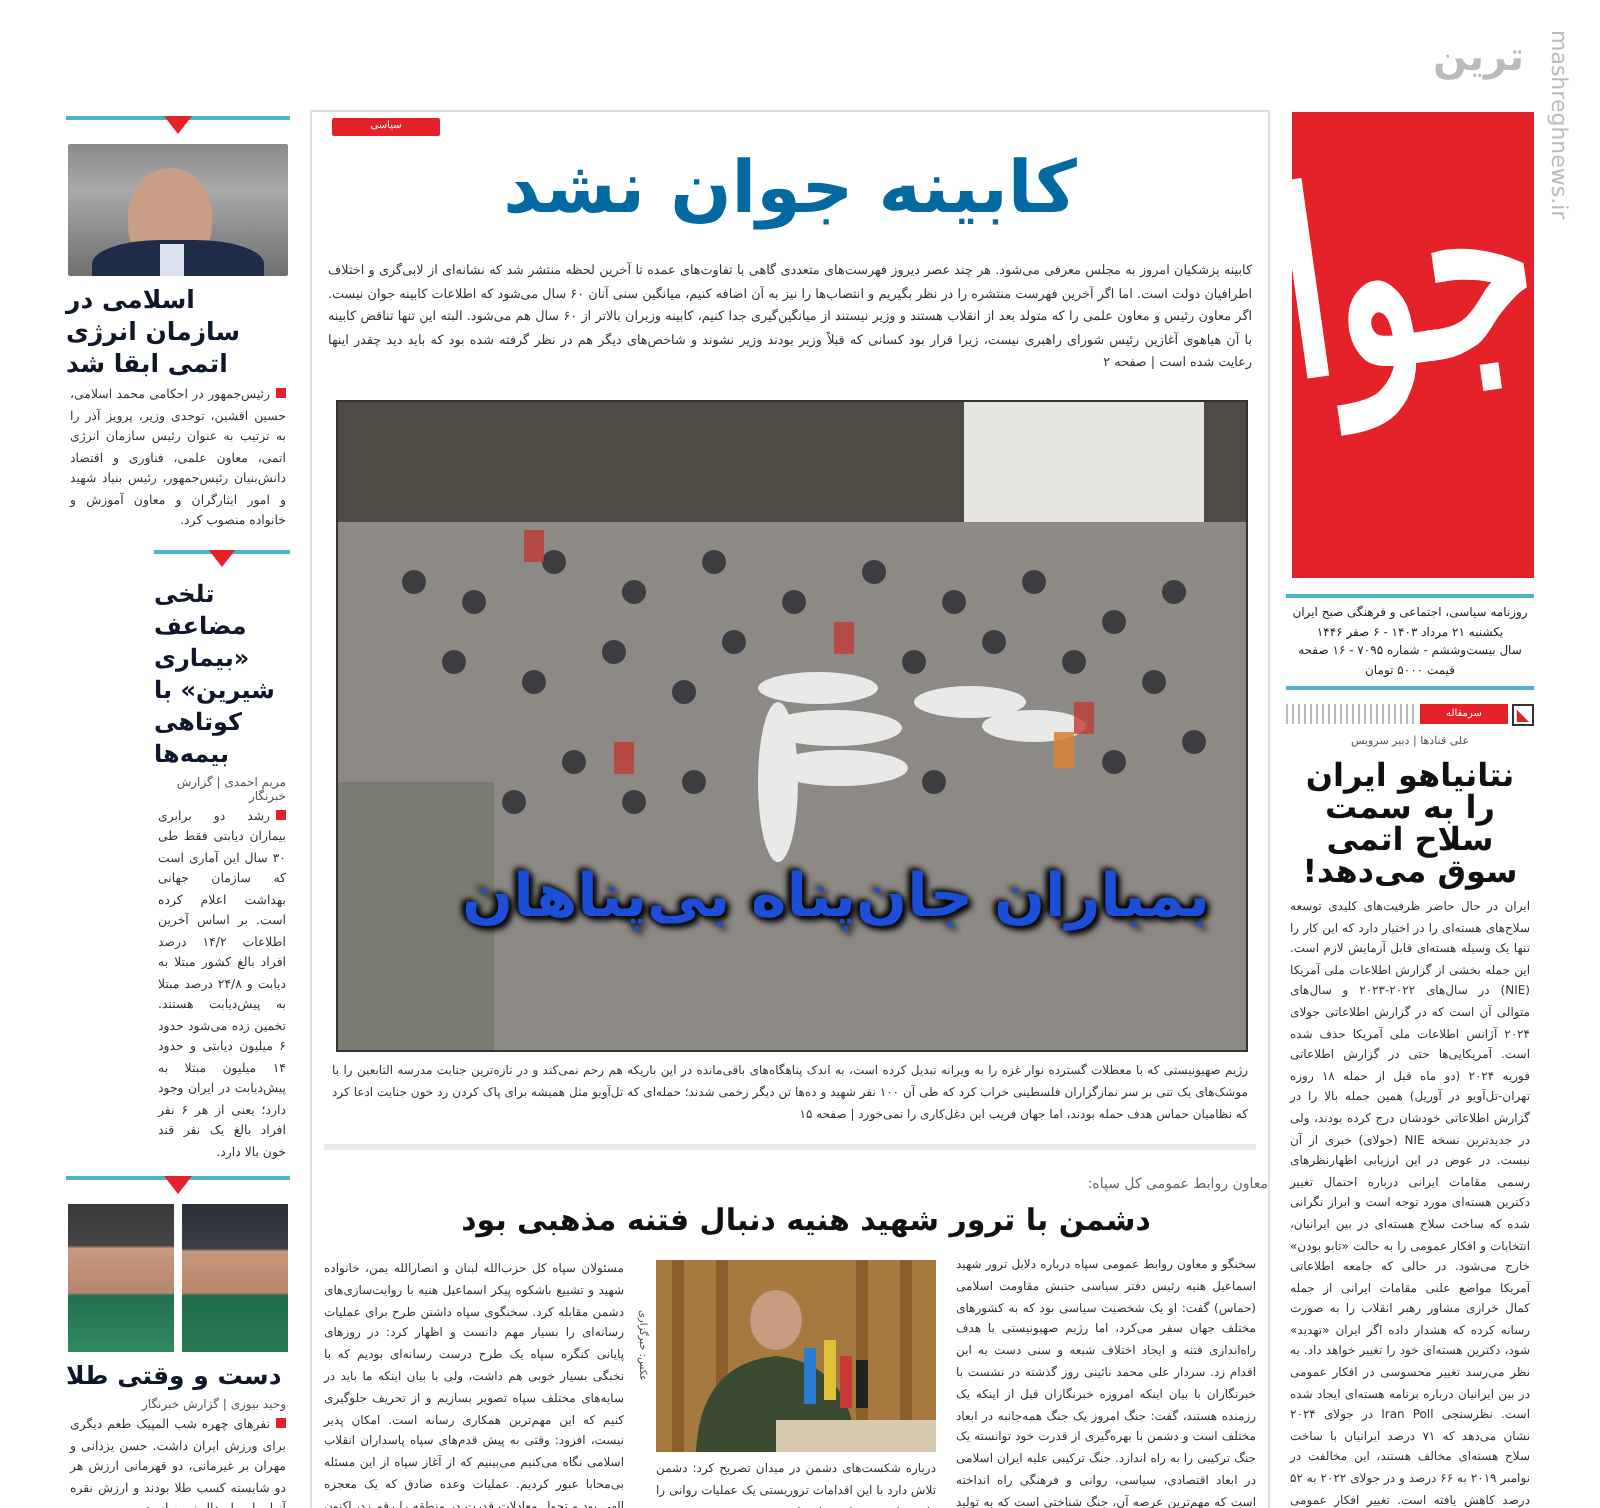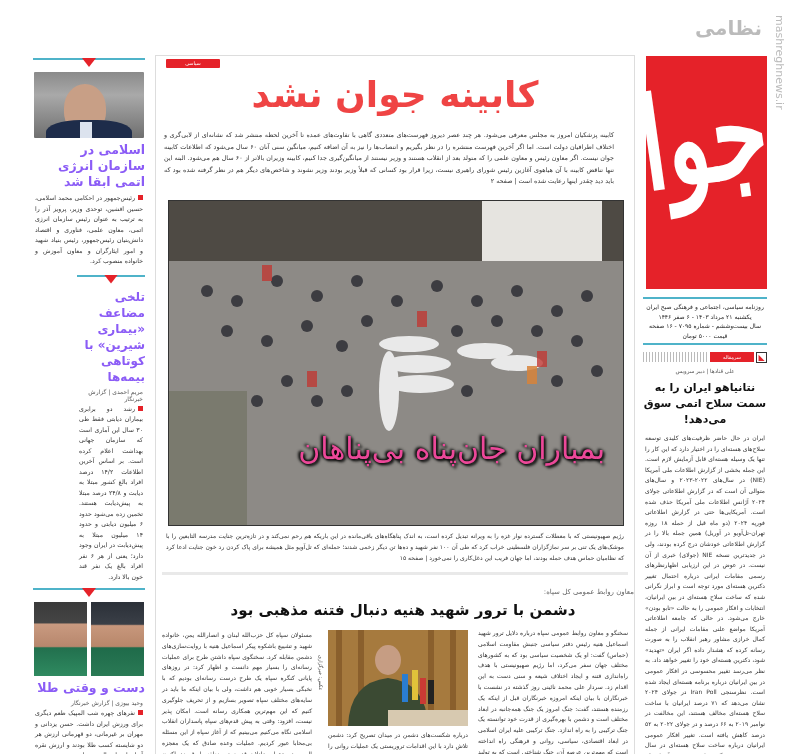--- a/index.html
+++ b/index.html
@@ -5,63 +5,63 @@
   * { box-sizing: border-box; margin: 0; padding: 0; }
   html, body { width: 800px; height: 754px; overflow: hidden; background: #fff; }
   body { font-family: "DejaVu Sans", sans-serif; color: #1a1a1a; position: relative; direction: rtl; }
   .page { position: absolute; inset: 0; }
 
   
   .leftcol { position: absolute; left: 33px; top: 56px; width: 112px; height: 698px; }
   .sec-rule { position: relative; height: 10px; border-top: 2px solid #4fb3c9; margin-top: 2px; }
   .sec-rule .num { position: absolute; left: 50%; top: -2px; transform: translateX(-50%); width: 14px; height: 9px; background: #e52229; clip-path: polygon(0 0,100% 0,50% 100%); }
   .thumb { width: 110px; margin: 4px auto 0; border-radius: 1px; overflow: hidden; }
-  .headline-sm { font-weight: bold; font-size: 12.5px; line-height: 16px; text-align: right; margin: 4px 0 3px; color: #8b5cf6; }
+  .headline-sm { font-weight: bold; font-size: 12.5px; line-height: 16px; text-align: left; margin: 4px 0 3px; color: #0f172a; }
   .byline { font-size: 6px; color: #555; text-align: right; margin: 2px 2px; }
   .body-txt { font-size: 6.2px; line-height: 10.5px; color: #333; text-align: justify; padding: 0 2px; }
   .bullet { display: inline-block; width: 5px; height: 5px; background: #e52229; margin-left: 3px; }
 
   
   .center { position: absolute; left: 155px; top: 55px; width: 480px; height: 699px; border-left: 1px solid #ddd; border-right: 1px solid #ddd; border-top: 1px solid #ddd; }
   .tag-red { position: absolute; top: 3px; left: 10px; width: 54px; height: 9px; background: #e52229; border-radius: 1px; color: #fff; font-size: 5px; line-height: 9px; text-align: center; }
-  .main-title { position: absolute; top: 18px; left: 0; right: 0; text-align: center; font-size: 36px; font-weight: bold; color: #ef4444; letter-spacing: -1px; }
-  .lead { position: absolute; top: 74px; left: 8px; right: 20px; font-size: 6.4px; line-height: 11.5px; color: #333; text-align: justify; }
+  .main-title { position: absolute; top: 18px; left: 0; right: 0; text-align: center; font-size: 36px; font-weight: bold; color: #0369a1; letter-spacing: -1px; }
+  .lead { position: absolute; top: 74px; left: 8px; right: 8px; font-size: 6.4px; line-height: 11.5px; color: #333; text-align: justify; }
   .photo-main { position: absolute; top: 144px; left: 12px; width: 456px; height: 326px; overflow: hidden; border: 1px solid #333; }
-  .overlay-title { position: absolute; right: 18px; top: 228px; text-align: center; font-size: 30px; font-weight: normal; line-height: 40px; color: #ec4899; text-shadow: 0 0 3px #000, 2px 2px 3px #000, -2px -1px 3px #000; }
+  .overlay-title { position: absolute; right: 18px; top: 228px; text-align: center; font-size: 30px; font-weight: bold; line-height: 40px; color: #1d4ed8; text-shadow: 0 0 3px #000, 2px 2px 3px #000, -2px -1px 3px #000; }
   .photo-caption { position: absolute; top: 474px; left: 10px; right: 10px; font-size: 6px; line-height: 11px; color: #333; text-align: justify; }
   .sep { position: absolute; top: 516px; left: 6px; right: 6px; height: 3px; background: #e9e9e9; }
   .kicker { position: absolute; top: 532px; left: 0; right: 0; font-size: 7px; color: #666; }
   .sub-title { position: absolute; top: 545px; left: 16px; right: 0; text-align: center; font-size: 15px; font-weight: bold; color: #111; }
   .col-txt { position: absolute; font-size: 6px; line-height: 10.8px; color: #333; text-align: justify; }
   .photo-gen { position: absolute; top: 574px; left: 172px; width: 140px; height: 96px; overflow: hidden; }
   .vert-cap { position: absolute; top: 575px; left: 158px; width: 10px; height: 60px; writing-mode: vertical-rl; font-size: 5px; color: #444; }
 
   
   .rightcol { position: absolute; left: 643px; top: 56px; width: 124px; height: 698px; }
   .logo { position: relative; width: 121px; height: 233px; background: #e52229; overflow: hidden; }
   .logo-text { position: absolute; top: 40px; left: 0; right: 0; text-align: center; font-family: "DejaVu Serif", serif; font-size: 90px; font-weight: bold; color: #fff; line-height: 80px; transform: rotate(-8deg) scaleY(1.4); }
   .info-rule { height: 2px; background: #4fb3c9; margin-top: 8px; }
   .info { font-size: 6px; line-height: 9.5px; text-align: center; color: #222; padding: 3px 0; }
   .opinion-bar { display: flex; align-items: center; height: 12px; margin-top: 6px; gap: 2px; }
   .opinion-icon { width: 11px; height: 11px; background: #fff; border: 1px solid #333; color: #e52229; font-size: 8px; line-height: 9px; text-align: center; }
   .opinion-label { width: 44px; height: 10px; background: #e52229; color: #fff; font-size: 5px; line-height: 10px; text-align: center; }
   .opinion-hatch { flex: 1; height: 10px; background: repeating-linear-gradient(90deg,#bbb 0 1px,#fff 1px 3px); }
   .author { font-size: 5.5px; color: #555; text-align: center; margin-top: 5px; }
-  .op-title { font-size: 11px; font-weight: bold; line-height: 16px; text-align: center; margin-top: 6px; color: #111; }
+  .op-title { font-size: 16px; font-weight: bold; line-height: 16px; text-align: center; margin-top: 6px; color: #111; }
   .op-body { font-size: 6px; line-height: 10.6px; text-align: justify; color: #333; margin-top: 5px; padding: 0 2px; }
 
   .watermark-logo { position: absolute; right: 38px; top: 16px; font-size: 20px; color: #bbb; font-weight: bold; }
   .watermark-site { position: absolute; right: 14px; top: 15px; width: 14px; height: 250px; writing-mode: vertical-rl; font-size: 11px; color: #bbb; direction: ltr; }
 </style>
 </head>
 <body>
 
 <div class="page">
 
-  <div class="watermark-logo">نظامی</div>
+  <div class="watermark-logo">ترین</div>
   <div class="watermark-site">mashreghnews.ir</div>
 
   <div class="leftcol">
 
     <div>
       <div class="sec-rule">
           <span class="num"></span>
         </div>
       <div class="thumb" style="height:66px;background:linear-gradient(180deg,#8a8a8a 0%,#a9a9a9 35%,#6f6f6f 100%);position:relative;">
         <div style="position:absolute;left:30px;top:12px;width:42px;height:48px;border-radius:50% 50% 40% 40%;background:#c89f86;"></div>

